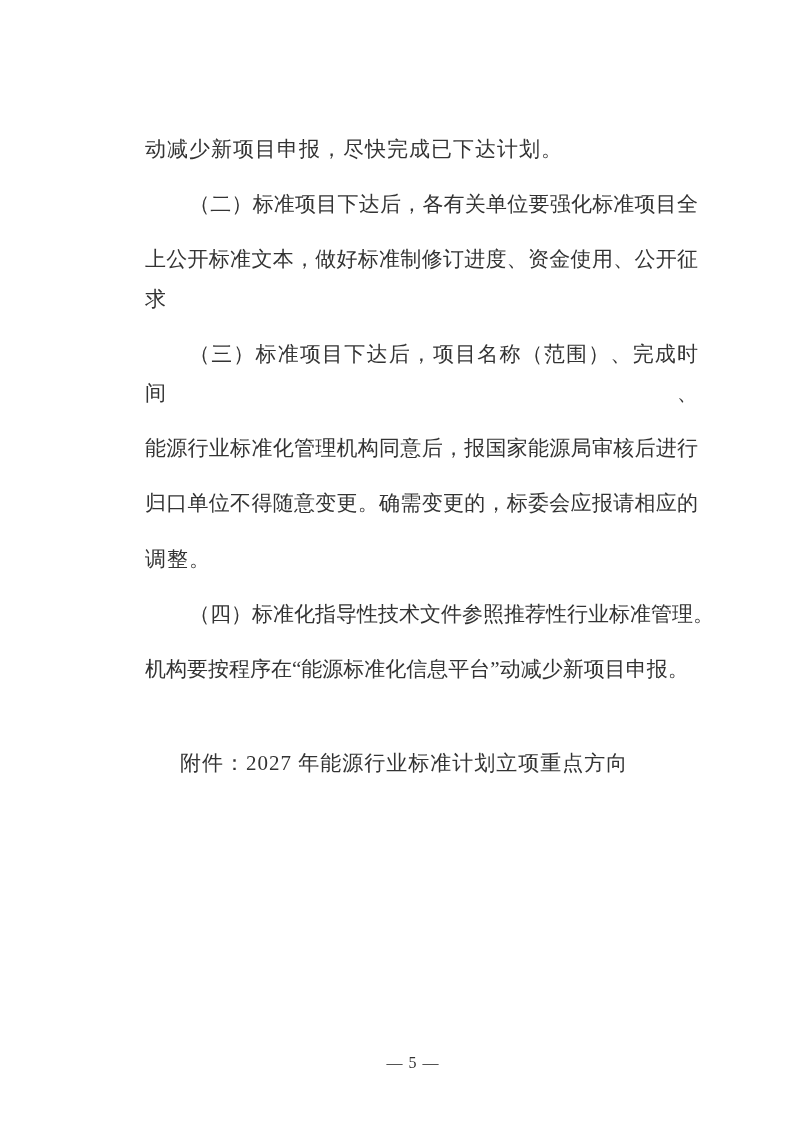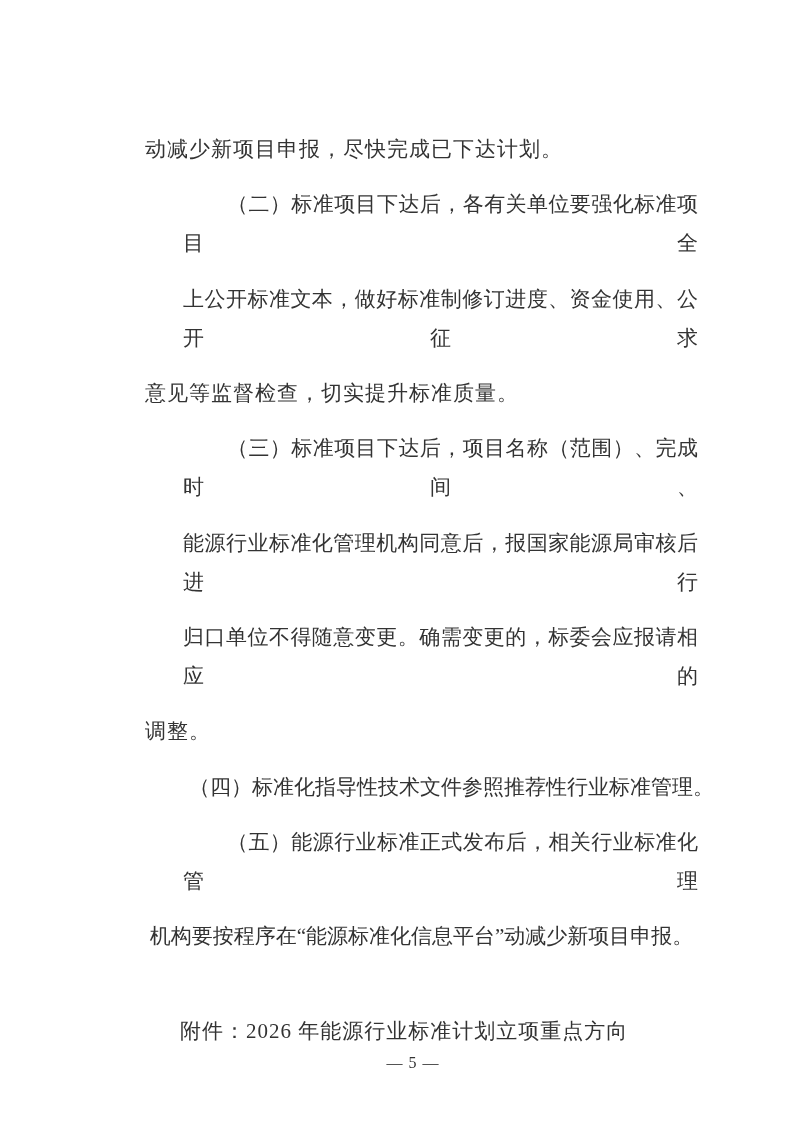--- a/index.html
+++ b/index.html
@@ -28,23 +28,22 @@
   .line {
     letter-spacing: 1px;
     white-space: nowrap;
   }
   .line.indent { text-indent: 44px; }
   .line.full {
     letter-spacing: 0;
     white-space: normal;
     text-align: justify;
     text-align-last: justify;
-    margin-left: 38px;
   }
-  .line.tight { letter-spacing: 0; text-align: center; }
+  .line.tight { letter-spacing: 0; }
   .line.gap-before { margin-top: 39.2px; }
   .line.attachment { text-indent: 35px; }
   .footer {
     position: absolute;
     left: 0;
     top: 1030px;
     width: 794px;
     text-align: center;
     font-size: 16px;
     letter-spacing: 1px;
@@ -52,24 +51,22 @@
   }
 </style>
 </head>
 <body>
 
 <div class="page">
   <div class="body-text">
     <div class="line">动减少新项目申报，尽快完成已下达计划。</div>
     <div class="line indent full">（二）标准项目下达后，各有关单位要强化标准项目全</div>
     <div class="line full">上公开标准文本，做好标准制修订进度、资金使用、公开征求</div>
-    <div class="line">意见等监督检查，切实提升标准质量。</div>
     <div class="line indent full">（三）标准项目下达后，项目名称（范围）、完成时间、</div>
     <div class="line full">能源行业标准化管理机构同意后，报国家能源局审核后进行</div>
     <div class="line full">归口单位不得随意变更。确需变更的，标委会应报请相应的</div>
     <div class="line">调整。</div>
     <div class="line indent tight">（四）标准化指导性技术文件参照推荐性行业标准管理。</div>
-    <div class="line indent full">（五）能源行业标准正式发布后，相关行业标准化管理</div>
     <div class="line tight">机构要按程序在“能源标准化信息平台”动减少新项目申报。</div>
-    <div class="line attachment gap-before">附件：2026 年能源行业标准计划立项重点方向</div>
+    <div class="line attachment gap-before">附件：2027 年能源行业标准计划立项重点方向</div>
   </div>
   <div class="footer">— 5 —</div>
 </div>
 
 </body></html>

